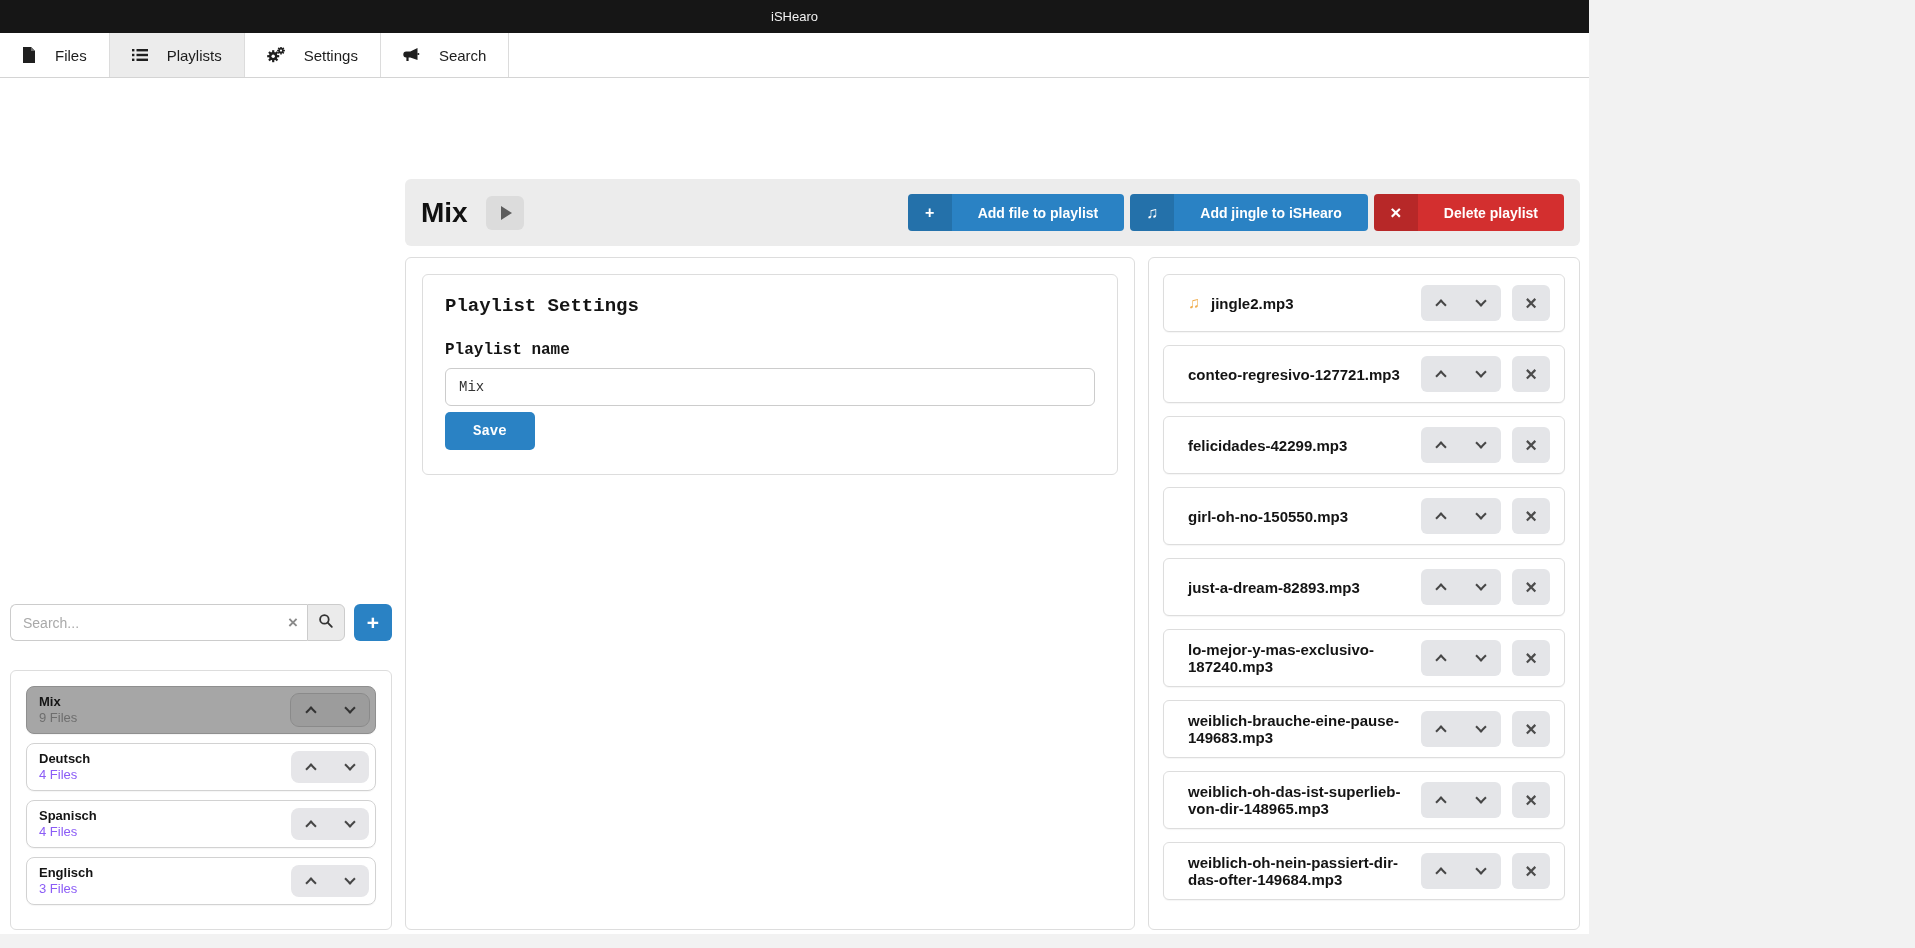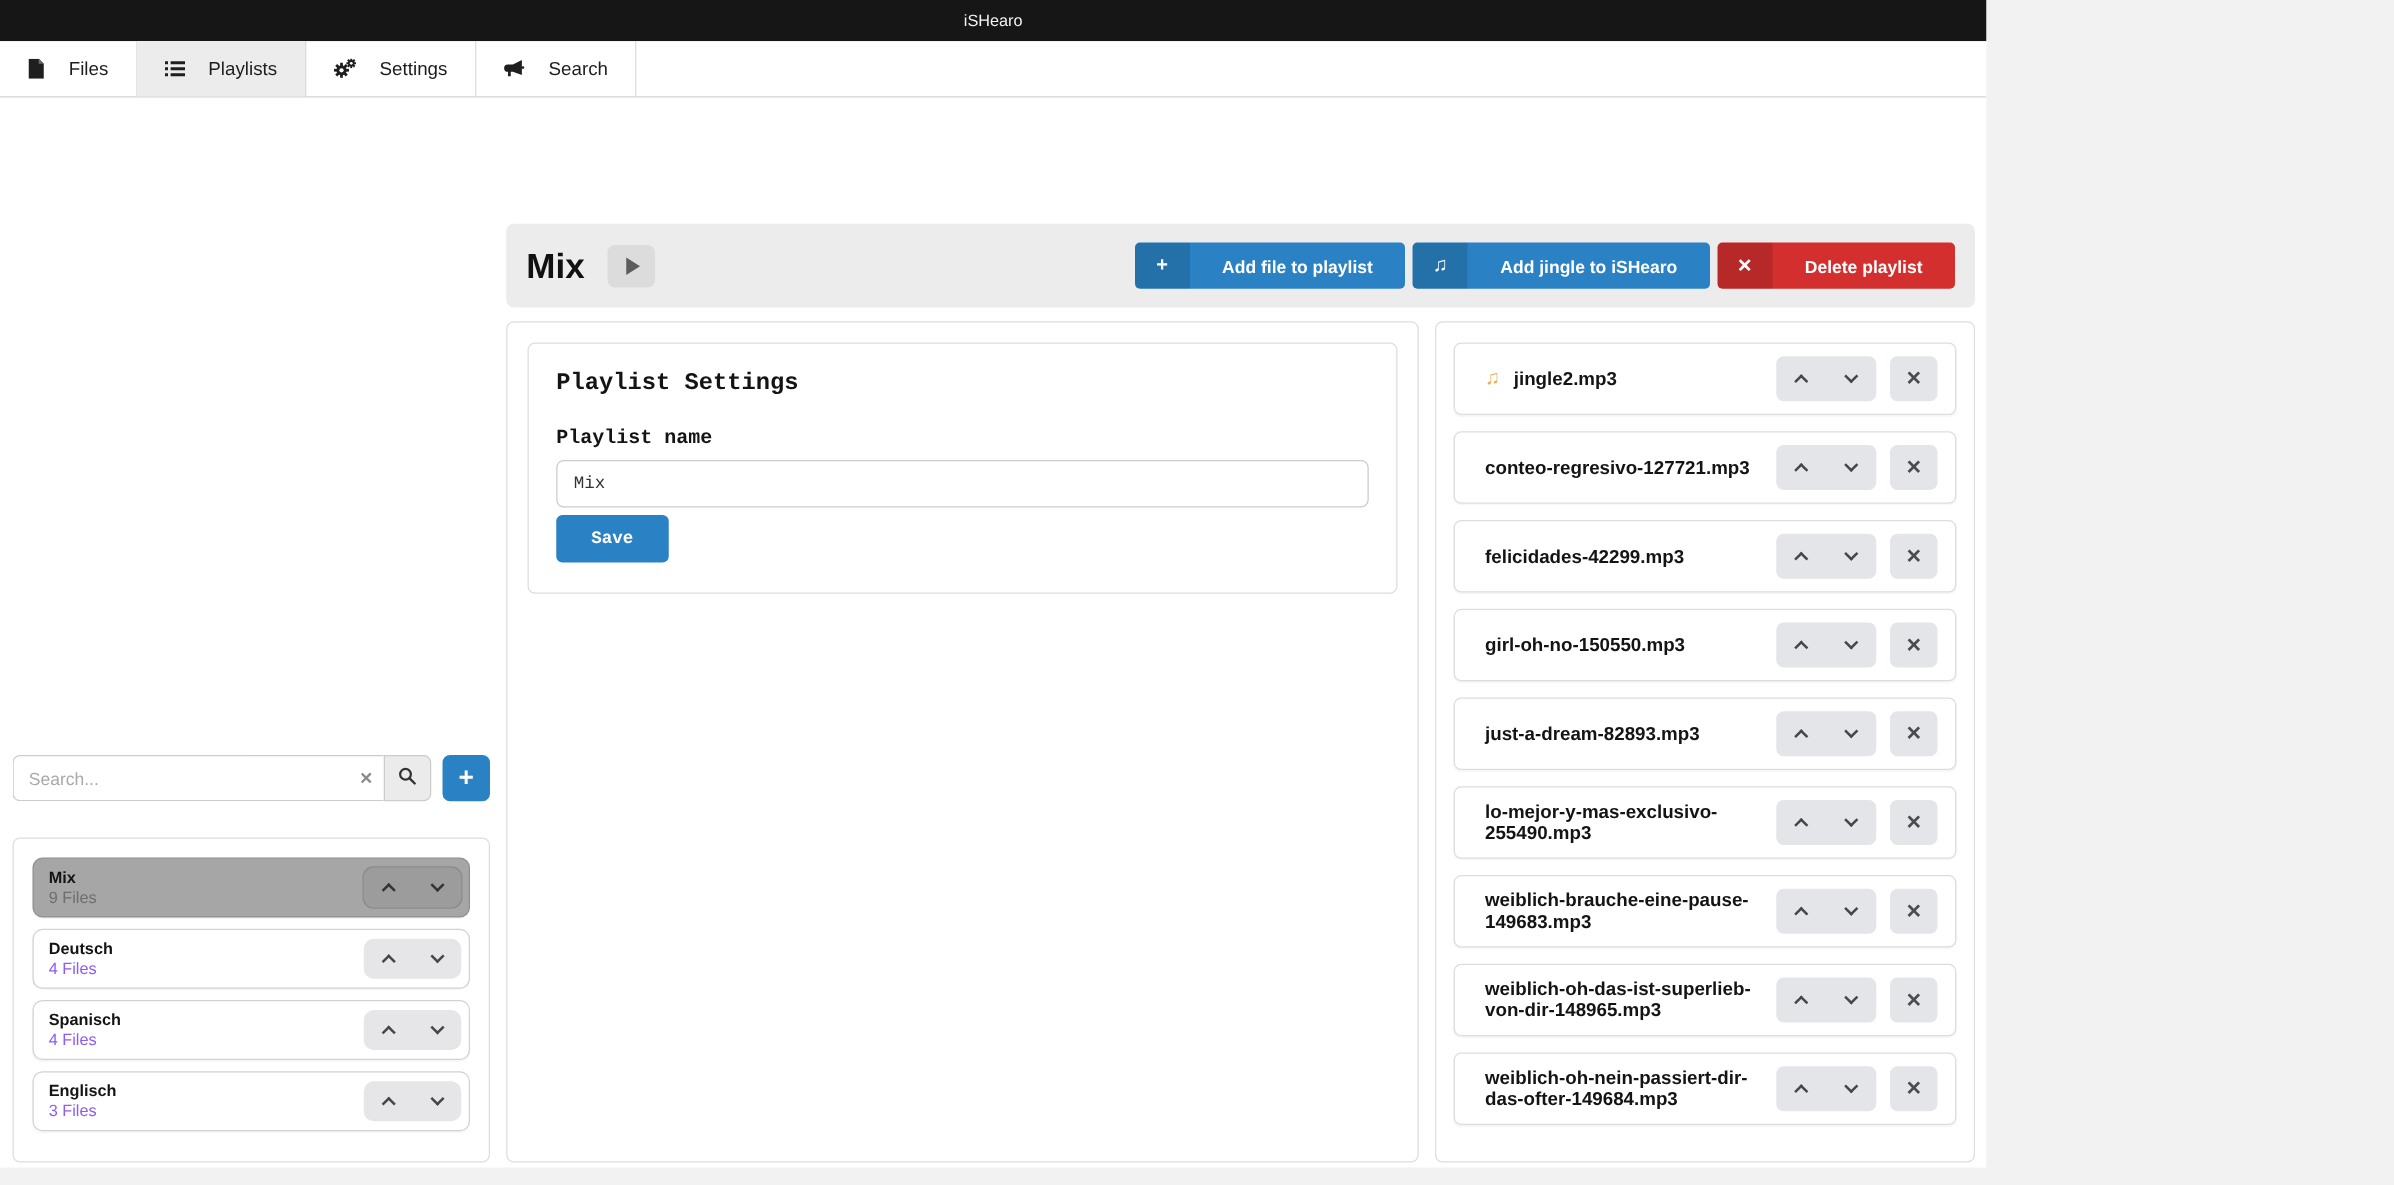--- a/index.html
+++ b/index.html
@@ -343,21 +343,21 @@
                   <button class="fchev-btn">
                     <span class="chev down"></span>
                   </button>
                 </div>
                 <button class="fx-btn">
                   <span>×</span>
                 </button>
               </div>
             </div>
             <div class="frow">
-              <span class="fname">lo-mejor-y-mas-exclusivo-255490.mp3</span>
+              <span class="fname">lo-mejor-y-mas-exclusivo-187240.mp3</span>
               <div class="fctrl">
                 <div class="fchev-group">
                   <button class="fchev-btn">
                     <span class="chev up"></span>
                   </button>
                   <button class="fchev-btn">
                     <span class="chev down"></span>
                   </button>
                 </div>
                 <button class="fx-btn">

